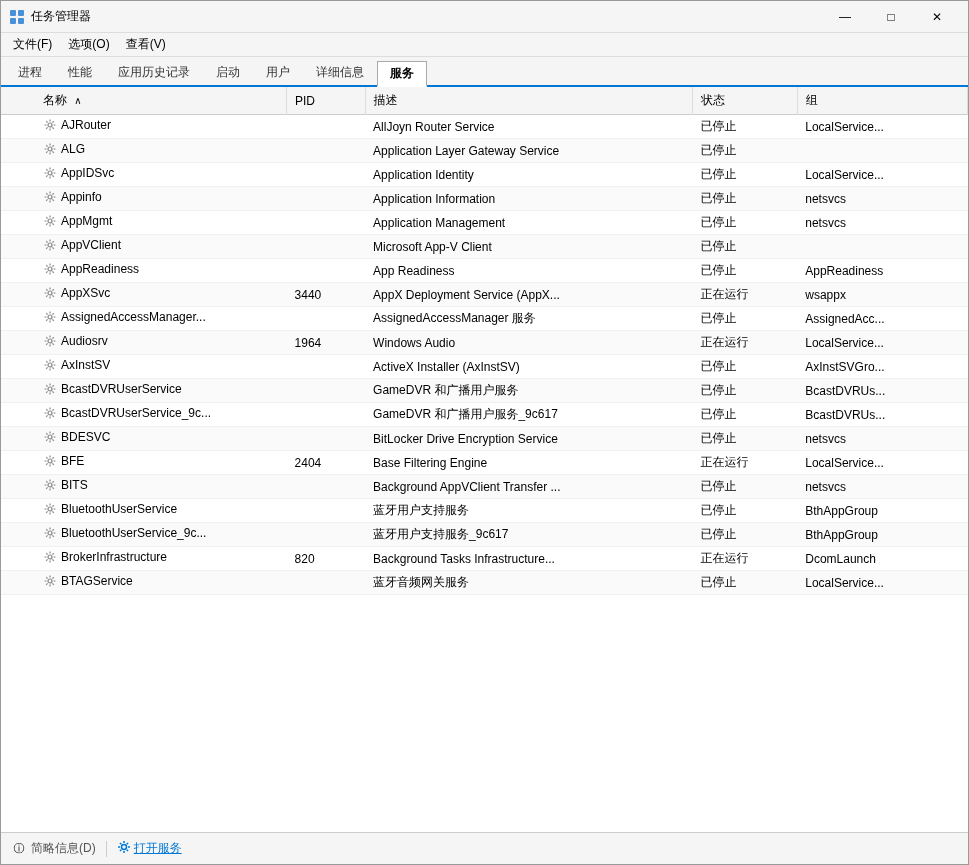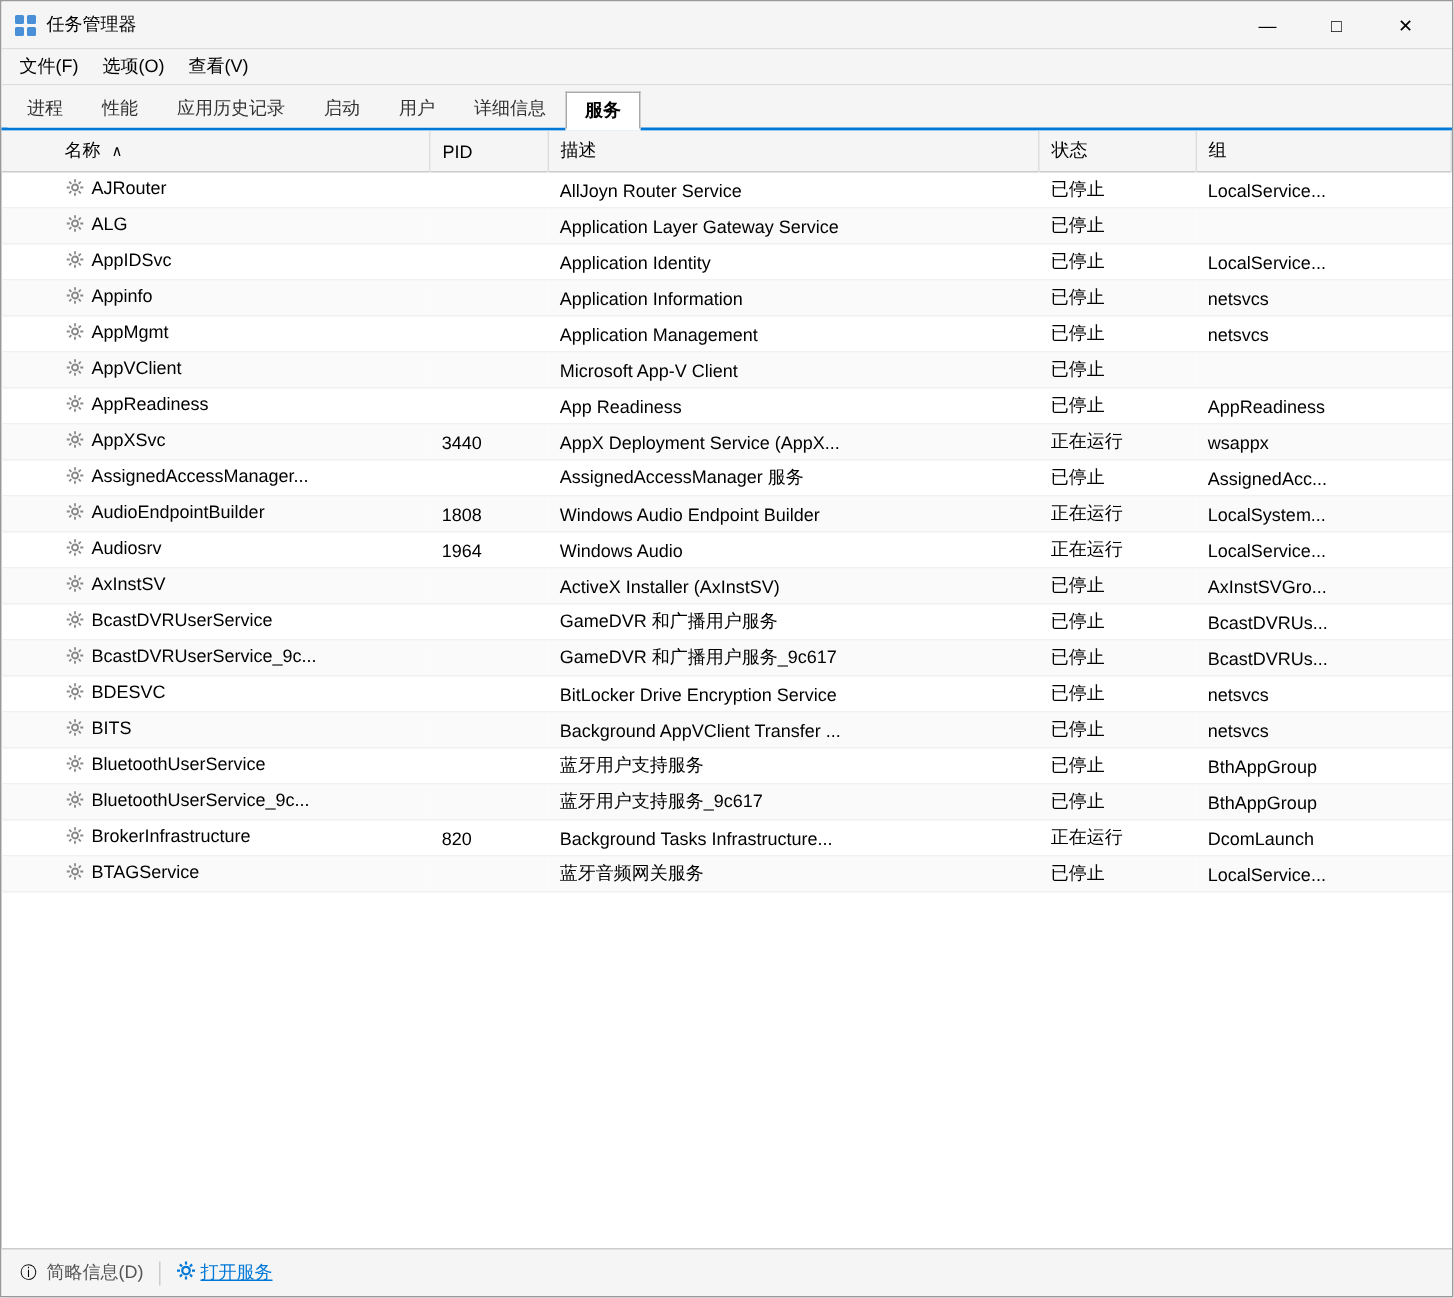--- a/index.html
+++ b/index.html
@@ -392,34 +392,20 @@
             <td class="col-status status-stopped">已停止</td>
             <td class="col-group">AssignedAcc...</td>
           </tr>
           <tr>
             <td class="col-name">
       <span class="service-icon">
         <svg class="gear-icon" viewBox="0 0 14 14">
           <circle cx="7" cy="7" r="2" fill="none" stroke="#888" stroke-width="1.2"></circle>
           <path d="M7 1.5v2M7 10.5v2M1.5 7h2M10.5 7h2M3.14 3.14l1.41 1.41M9.45 9.45l1.41 1.41M3.14 10.86l1.41-1.41M9.45 4.55l1.41-1.41" stroke="#888" stroke-width="1.2" fill="none"></path>
         </svg>
-        <span>AudioEndpointBuilder</span>
-      </span></td>
-            <td class="col-pid">1808</td>
-            <td class="col-desc">Windows Audio Endpoint Builder</td>
-            <td class="col-status status-running">正在运行</td>
-            <td class="col-group">LocalSystem...</td>
-          </tr>
-          <tr>
-            <td class="col-name">
-      <span class="service-icon">
-        <svg class="gear-icon" viewBox="0 0 14 14">
-          <circle cx="7" cy="7" r="2" fill="none" stroke="#888" stroke-width="1.2"></circle>
-          <path d="M7 1.5v2M7 10.5v2M1.5 7h2M10.5 7h2M3.14 3.14l1.41 1.41M9.45 9.45l1.41 1.41M3.14 10.86l1.41-1.41M9.45 4.55l1.41-1.41" stroke="#888" stroke-width="1.2" fill="none"></path>
-        </svg>
         <span>Audiosrv</span>
       </span></td>
             <td class="col-pid">1964</td>
             <td class="col-desc">Windows Audio</td>
             <td class="col-status status-running">正在运行</td>
             <td class="col-group">LocalService...</td>
           </tr>
           <tr>
             <td class="col-name">
       <span class="service-icon">
@@ -468,20 +454,34 @@
         <svg class="gear-icon" viewBox="0 0 14 14">
           <circle cx="7" cy="7" r="2" fill="none" stroke="#888" stroke-width="1.2"></circle>
           <path d="M7 1.5v2M7 10.5v2M1.5 7h2M10.5 7h2M3.14 3.14l1.41 1.41M9.45 9.45l1.41 1.41M3.14 10.86l1.41-1.41M9.45 4.55l1.41-1.41" stroke="#888" stroke-width="1.2" fill="none"></path>
         </svg>
         <span>BDESVC</span>
       </span></td>
             <td class="col-pid"></td>
             <td class="col-desc">BitLocker Drive Encryption Service</td>
             <td class="col-status status-stopped">已停止</td>
             <td class="col-group">netsvcs</td>
+          </tr>
+          <tr>
+            <td class="col-name">
+      <span class="service-icon">
+        <svg class="gear-icon" viewBox="0 0 14 14">
+          <circle cx="7" cy="7" r="2" fill="none" stroke="#888" stroke-width="1.2"></circle>
+          <path d="M7 1.5v2M7 10.5v2M1.5 7h2M10.5 7h2M3.14 3.14l1.41 1.41M9.45 9.45l1.41 1.41M3.14 10.86l1.41-1.41M9.45 4.55l1.41-1.41" stroke="#888" stroke-width="1.2" fill="none"></path>
+        </svg>
+        <span>BFE</span>
+      </span></td>
+            <td class="col-pid">2404</td>
+            <td class="col-desc">Base Filtering Engine</td>
+            <td class="col-status status-running">正在运行</td>
+            <td class="col-group">LocalService...</td>
           </tr>
           <tr>
             <td class="col-name">
       <span class="service-icon">
         <svg class="gear-icon" viewBox="0 0 14 14">
           <circle cx="7" cy="7" r="2" fill="none" stroke="#888" stroke-width="1.2"></circle>
           <path d="M7 1.5v2M7 10.5v2M1.5 7h2M10.5 7h2M3.14 3.14l1.41 1.41M9.45 9.45l1.41 1.41M3.14 10.86l1.41-1.41M9.45 4.55l1.41-1.41" stroke="#888" stroke-width="1.2" fill="none"></path>
         </svg>
         <span>BITS</span>
       </span></td>

